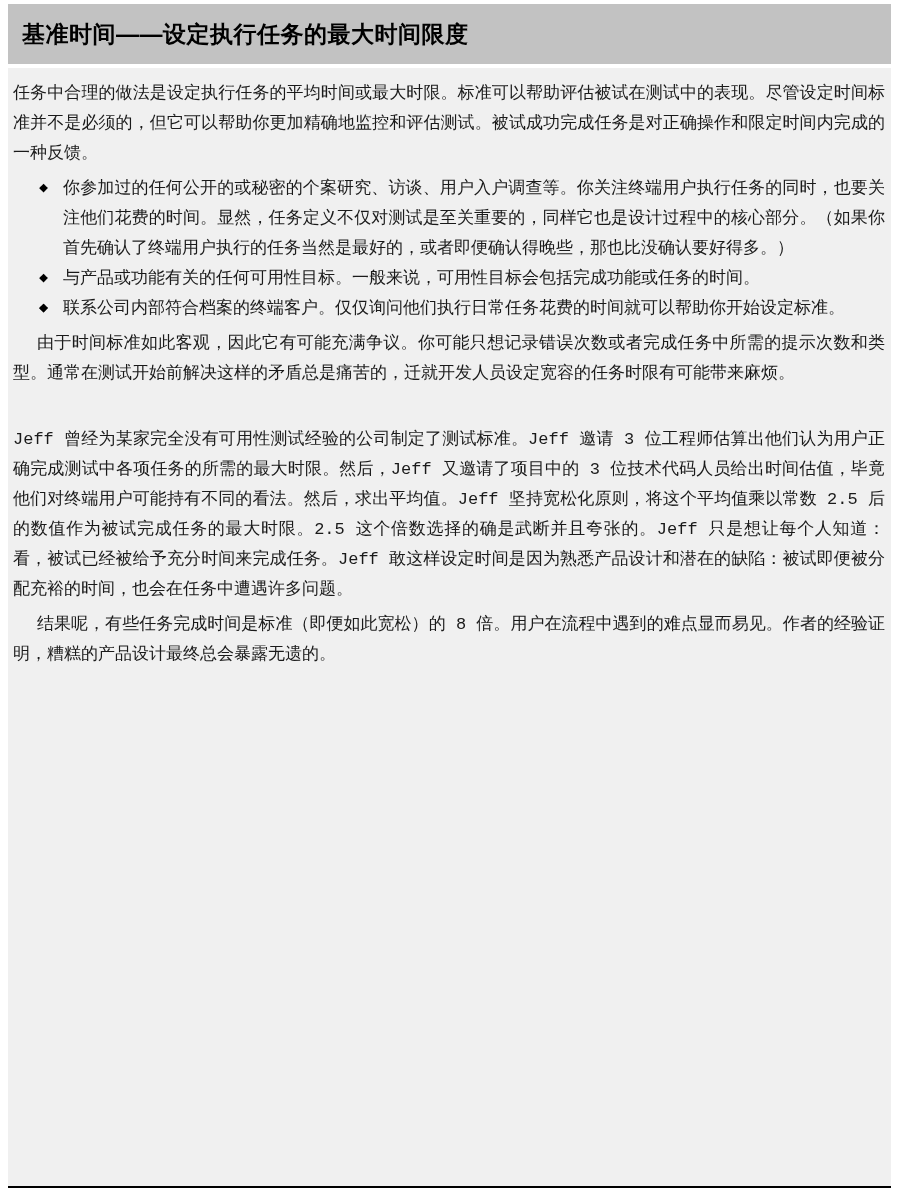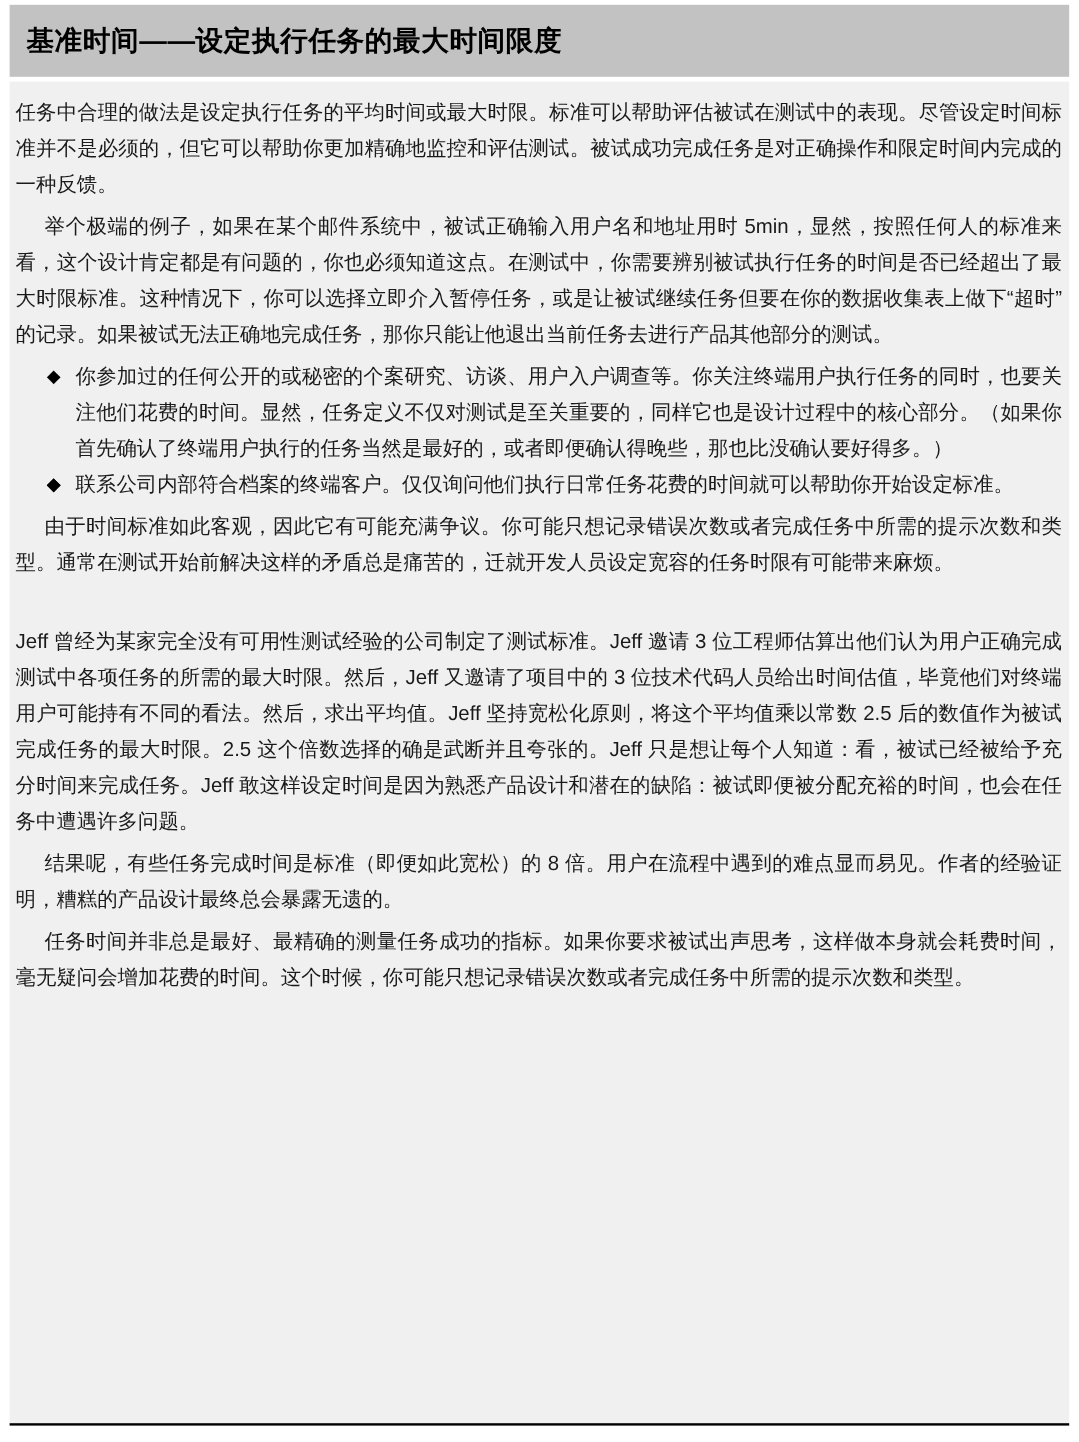--- a/index.html
+++ b/index.html
@@ -37,20 +37,21 @@
   }
   .content {
     background: var(--content-bg);
     margin-top: 4px;
     min-height: 1118px;
     padding: 6px 6px 6px 5px;
     font-size: 17px;
     line-height: 30px;
     color: var(--text);
     text-align: justify;
+    font-family: Liberation Mono, monospace;
   }
   .content p {
     margin: 5px 0;
   }
   .content p.indent {
     text-indent: 24px;
   }
   ul.bullet-list {
     list-style: none;
     margin: 5px 0;
@@ -82,47 +83,46 @@
 <div class="page">
 
   <div class="section-header">
     <h1 class="section-title">基准时间——设定执行任务的最大时间限度</h1>
   </div>
 
   <div class="content">
 
     <p>任务中合理的做法是设定执行任务的平均时间或最大时限。标准可以帮助评估被试在测试中的表现。尽管设定时间标准并不是必须的，但它可以帮助你更加精确地监控和评估测试。被试成功完成任务是对正确操作和限定时间内完成的一种反馈。</p>
 
-    <p class="indent">举个极端的例子，如果在某个邮件系统中，被试正确输入用户名和地址用时 5min，显然，按照任何人的标准来看，这个设计肯定都是有问题的，你也必须知道这点。在测试中，你需要辨别被试执行任务的时间是否已经超出了最大时限标准。这种情况下，你可以选择立即介入暂停任务，或是让被试继续任务但要在你的数据收集表上做下“超时”的记录。如果被试无法正确地完成任务，那你只能让他退出当前任务去进行产品其他部分的测试。</p>
 
 
     <ul class="bullet-list">
       <li>
         <span class="bullet-marker">◆</span>
         <span>你参加过的任何公开的或秘密的个案研究、访谈、用户入户调查等。你关注终端用户执行任务的同时，也要关注他们花费的时间。显然，任务定义不仅对测试是至关重要的，同样它也是设计过程中的核心部分。（如果你首先确认了终端用户执行的任务当然是最好的，或者即便确认得晚些，那也比没确认要好得多。）</span>
       </li>
       <li>
         <span class="bullet-marker">◆</span>
+        <span>与产品或功能有关的任何可用性目标。一般来说，可用性目标会包括完成功能或任务的时间。</span>
       </li>
       <li>
         <span class="bullet-marker">◆</span>
       </li>
       <li>
         <span class="bullet-marker">◆</span>
         <span>联系公司内部符合档案的终端客户。仅仅询问他们执行日常任务花费的时间就可以帮助你开始设定标准。</span>
       </li>
     </ul>
 
     <p class="indent">由于时间标准如此客观，因此它有可能充满争议。你可能只想记录错误次数或者完成任务中所需的提示次数和类型。通常在测试开始前解决这样的矛盾总是痛苦的，迁就开发人员设定宽容的任务时限有可能带来麻烦。</p>
 
     <div class="para-spacer"></div>
 
     <p>Jeff 曾经为某家完全没有可用性测试经验的公司制定了测试标准。Jeff 邀请 3 位工程师估算出他们认为用户正确完成测试中各项任务的所需的最大时限。然后，Jeff 又邀请了项目中的 3 位技术代码人员给出时间估值，毕竟他们对终端用户可能持有不同的看法。然后，求出平均值。Jeff 坚持宽松化原则，将这个平均值乘以常数 2.5 后的数值作为被试完成任务的最大时限。2.5 这个倍数选择的确是武断并且夸张的。Jeff 只是想让每个人知道：看，被试已经被给予充分时间来完成任务。Jeff 敢这样设定时间是因为熟悉产品设计和潜在的缺陷：被试即便被分配充裕的时间，也会在任务中遭遇许多问题。</p>
 
     <p class="indent">结果呢，有些任务完成时间是标准（即便如此宽松）的 8 倍。用户在流程中遇到的难点显而易见。作者的经验证明，糟糕的产品设计最终总会暴露无遗的。</p>
 
-    <p class="indent">任务时间并非总是最好、最精确的测量任务成功的指标。如果你要求被试出声思考，这样做本身就会耗费时间，毫无疑问会增加花费的时间。这个时候，你可能只想记录错误次数或者完成任务中所需的提示次数和类型。</p>
 
   </div>
 
   <div class="bottom-rule"></div>
 
 </div>
 
 </body></html>

